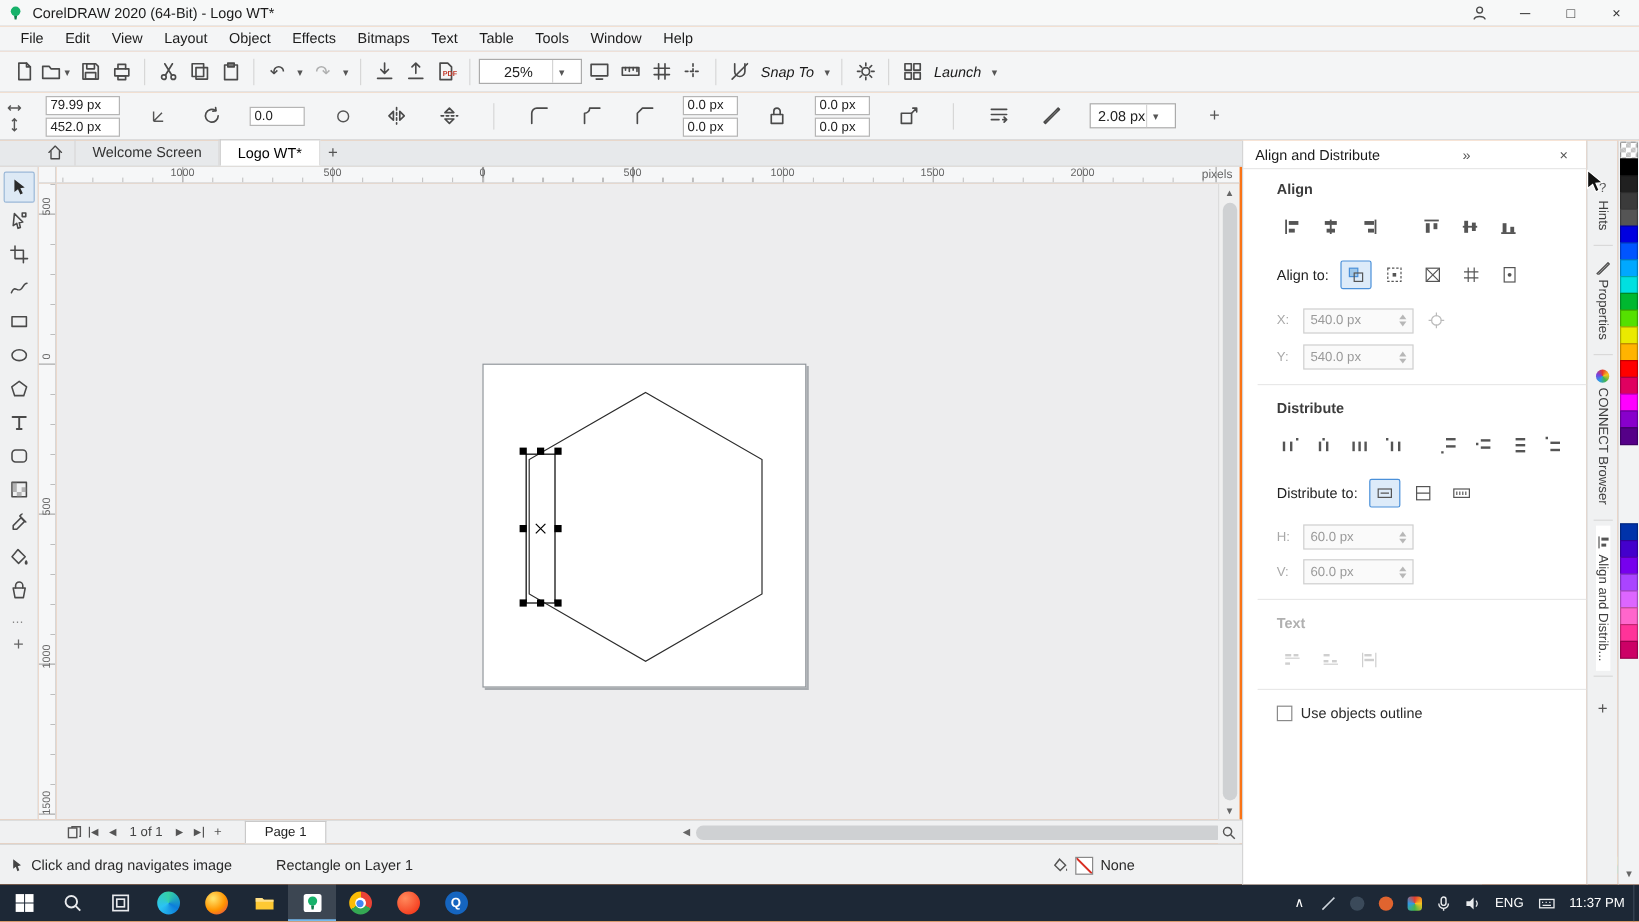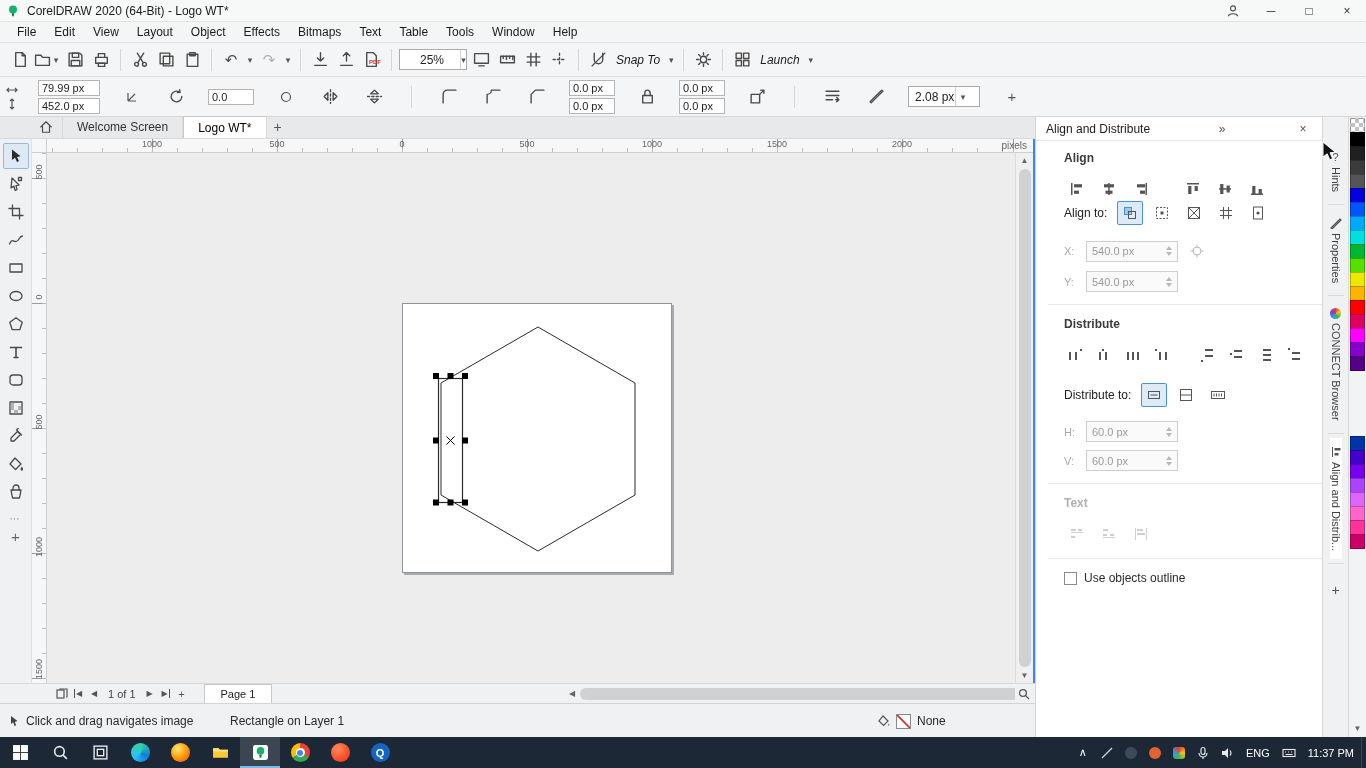--- a/index.html
+++ b/index.html
@@ -1,18 +1,18 @@
 <!DOCTYPE html>
 <html><head>
 <meta charset="utf-8">
 <style>
   * { margin:0; padding:0; box-sizing:border-box; }
   html,body { width:1366px; height:768px; overflow:hidden; }
   body { font-family:"Liberation Sans",sans-serif; font-size:12px; color:#222; background:#fff; }
-  #app { position:relative; width:1366px; height:768px; background:#3b82f6; overflow:hidden; }
+  #app { position:relative; width:1366px; height:768px; background:#f97316; overflow:hidden; }
 
   
   .titlebar { position:absolute; left:0; top:0; width:1366px; height:22px; background:#f7f8f8; border-bottom:1px solid #e3e3e3; display:flex; align-items:center; padding-left:6px; }
   .appicon { width:14px; height:14px; margin-right:7px; }
   .wtitle { font-size:12px; color:#1b1b1b; }
   .capbtns { margin-left:auto; display:flex; height:22px; }
   .capbtn { width:38px; height:22px; display:flex; align-items:center; justify-content:center; font-size:12px; color:#333; cursor:default; }
   .capbtn svg { width:14px; height:14px; }
 
   
@@ -251,21 +251,21 @@
           <path d="M2.5 13.5h11"></path>
         </svg>
       </span>
     <span class="ibtn">
         <svg class="ic" viewBox="0 0 16 16">
           <path d="M3.5 1.5h6l3 3v10h-9z"></path>
         </svg>
         <span style="font-size:6px;color:#c0392b;margin-left:-11px;margin-top:4px;font-weight:bold;">PDF</span>
       </span>
     <span class="tsep"></span>
-    <span class="combo" style="width:68px;padding-left:20px;">
+    <span class="combo" style="width:86px;padding-left:20px;">
       <span class="val">25%</span>
       <span class="dd">▾</span>
     </span>
     <span class="ibtn">
         <svg class="ic" viewBox="0 0 16 16">
           <rect x="1.5" y="2.5" width="13" height="9"></rect>
           <path d="M5.5 14h5"></path>
         </svg>
       </span>
     <span class="ibtn">
@@ -780,21 +780,21 @@
           </span>
         <span class="dbtn">
             <svg class="dic" viewBox="0 0 16 16" fill="#555">
               <rect x="2" y="12.5" width="12" height="1.5"></rect>
               <rect x="3.2" y="5" width="3.2" height="8"></rect>
               <rect x="9.6" y="8" width="3.2" height="5"></rect>
             </svg>
           </span>
       </div>
 
-      <div class="drow" style="">
+      <div class="drow" style="margin-top:16px;">
         <span style="margin-right:4px;">Align to:</span>
         <span class="dbtn active">
             <svg class="dic" viewBox="0 0 16 16">
               <rect x="2.5" y="2.5" width="7" height="7" fill="#9ec7ea" stroke="#4a90d9"></rect>
               <rect x="6.5" y="6.5" width="7" height="7" fill="none" stroke="#555"></rect>
             </svg>
           </span>
         <span class="dbtn">
             <svg class="dic" viewBox="0 0 16 16">
               <rect x="2.5" y="2.5" width="11" height="11" fill="none" stroke="#555" stroke-dasharray="2 1.5"></rect>

